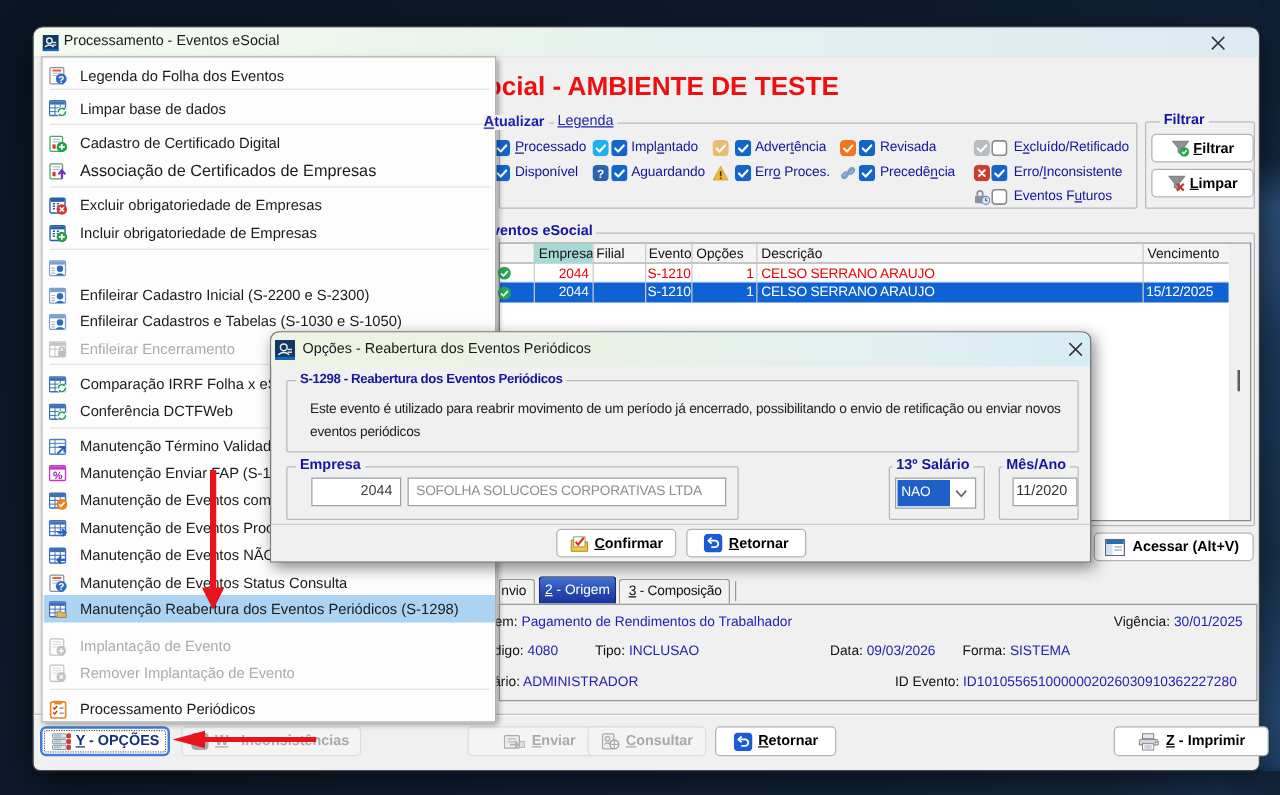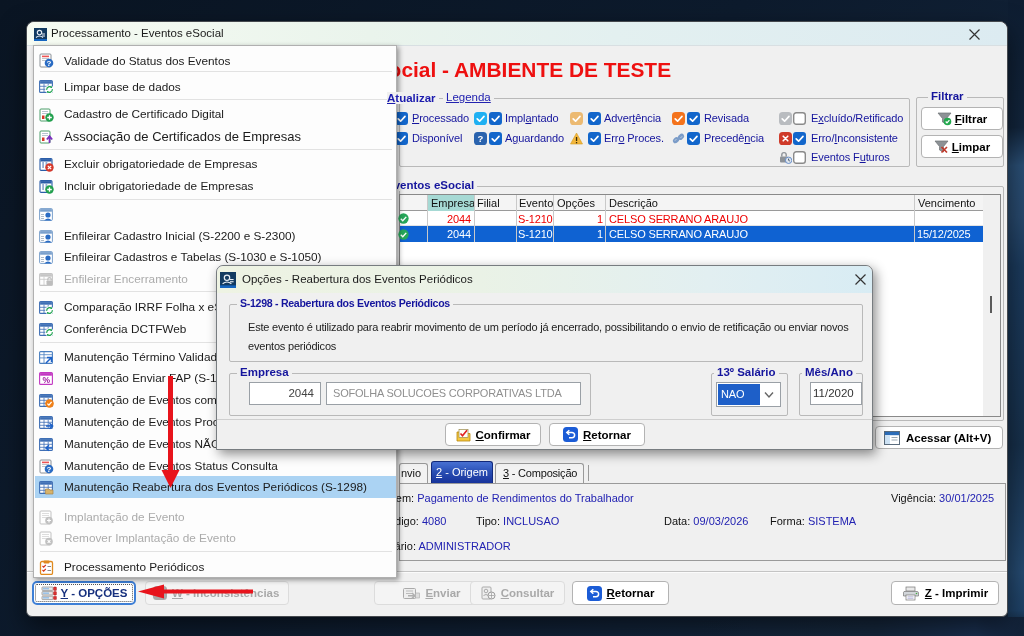--- a/index.html
+++ b/index.html
@@ -229,20 +229,21 @@
   <div class="abs" style="left:588px;top:465px;width:1px;height:16px;background:#9a9a9a"></div>
 
   <div class="abs" style="left:399px;top:483px;width:607px;height:78px;background:#f0f0f0;border:1px solid #9a9a9a"></div>
   <div class="abs nw" style="left:375px;top:492px;font-size:11px;color:#111">Origem: <span style="color:#2222b2">Pagamento de Rendimentos do Trabalhador</span></div>
   <div class="abs nw" style="left:891px;top:492px;font-size:11px;color:#111">Vigência: <span style="color:#2222b2">30/01/2025</span></div>
   <div class="abs nw" style="left:381px;top:515px;font-size:11px;color:#111">Código: <span style="color:#2222b2">4080</span></div>
   <div class="abs nw" style="left:476px;top:515px;font-size:11px;color:#111">Tipo: <span style="color:#2222b2">INCLUSAO</span></div>
   <div class="abs nw" style="left:664px;top:515px;font-size:11px;color:#111">Data: <span style="color:#2222b2">09/03/2026</span></div>
   <div class="abs nw" style="left:770px;top:515px;font-size:11px;color:#111">Forma: <span style="color:#2222b2">SISTEMA</span></div>
   <div class="abs nw" style="left:375px;top:540px;font-size:11px;color:#111">Usuário: <span style="color:#2222b2">ADMINISTRADOR</span></div>
+  <div class="abs nw" style="left:716px;top:540px;font-size:11px;color:#111">ID Evento: <span style="color:#2222b2">ID1010556510000002026030910362227280</span></div>
 
   <div class="abs" style="left:27px;top:571px;width:980px;height:1px;background:#c4c4c4"></div>
   <div class="abs" style="left:27px;top:572px;width:980px;height:1px;background:#fbfbfb"></div>
 
   <div class="btn" style="left:32px;top:581px;width:104px;height:24px;border:2px solid #3e7fd6;border-radius:5px">
       <span style="position:absolute;inset:1px;border:1px dotted #555;border-radius:2px"></span>
       <svg width="16" height="15" viewBox="0 0 16 15" style="margin-right:4px">
         <g>
           <rect x="1" y="1" width="11" height="3.4" rx=".6" fill="#e8e8e8" stroke="#888" stroke-width=".7"></rect>
           <rect x="2" y="1.8" width="6" height="1.6" fill="#9cc3e8"></rect>
@@ -284,21 +285,21 @@
       <span><u>C</u>onsultar</span>
     </div>
   <div class="btn" style="left:572px;top:581px;width:97px;height:24px">
       <svg width="15" height="15" viewBox="0 0 15 15" style="margin-right:5px">
         <rect width="15" height="15" rx="3.5" fill="#1b5cd6"></rect>
         <path d="M4.5 5.5 H9 a2.6 2.6 0 0 1 0 5.2 H6" fill="none" stroke="#fff" stroke-width="1.5"></path>
         <path d="M6.3 3.2 L3.8 5.5 L6.3 7.8" fill="none" stroke="#fff" stroke-width="1.5"></path>
       </svg>
       <span><u>R</u>etornar</span>
     </div>
-  <div class="btn" style="left:891px;top:581px;width:108px;height:24px">
+  <div class="btn" style="left:891px;top:581px;width:124px;height:24px">
       <svg width="18" height="15" viewBox="0 0 18 15" style="margin-right:5px">
         <rect x="4" y="1" width="9" height="4" fill="#e9e9e9" stroke="#777" stroke-width=".7"></rect>
         <path d="M2 5.5 H15 a1.5 1.5 0 0 1 1.5 1.5 V10 H1.5 V7 A1.5 1.5 0 0 1 2 5.5" fill="#d2d6da" stroke="#777" stroke-width=".7"></path>
         <rect x="4" y="9" width="9" height="5" fill="#fff" stroke="#777" stroke-width=".7"></rect>
         <path d="M5.5 10.8 H11.5 M5.5 12.3 H11.5" stroke="#99c" stroke-width=".7"></path>
         <circle cx="14.5" cy="7.5" r=".8" fill="#4a4"></circle>
       </svg>
       <span><u>Z</u> - Imprimir</span>
     </div>
 </div>
@@ -344,21 +345,21 @@
     <g id="mbld">
           <rect x="1" y="1.6" width="12" height="11.8" rx="1" fill="#fff" stroke="#2a5da8" stroke-width="1.1"></rect>
           <rect x="1.5" y="2.1" width="11" height="2.4" fill="#2a5da8"></rect>
           <path d="M3.2 6 H5 M6.5 6 H8.3 M3.2 8 H5 M6.5 8 H8.3 M3.2 10 H5 M6.5 10 H8.3" stroke="#2a5da8" stroke-width="1.1"></path>
         </g>
     <g id="sepg">
           <rect width="352" height="1" fill="#e2e2e2"></rect>
         </g>
   </defs>
     </svg>
-  <div class="abs nw" style="left:30px;top:8px;font-size:11.8px;color:#1b1b1b">Validade do Status dos Eventos</div>
+  <div class="abs nw" style="left:30px;top:8px;font-size:11.8px;color:#1b1b1b">Legenda do Folha dos Eventos</div>
   <svg class="abs" style="left:5px;top:7px" width="15" height="15" viewBox="0 0 15 15">
       <use href="#mdoc"></use>
       <circle cx="10" cy="10" r="4.3" fill="#2a6cc4"></circle>
       <text x="10" y="13" font-size="8" font-weight="bold" fill="#fff" text-anchor="middle">?</text>
     </svg>
   <div class="abs" style="left:6px;top:25px;width:352px;height:1px;background:#e2e2e2"></div>
   <div class="abs nw" style="left:30px;top:34px;font-size:11.8px;color:#1b1b1b">Limpar base de dados</div>
   <svg class="abs" style="left:5px;top:33px" width="15" height="15" viewBox="0 0 15 15">
       <use href="#mtbl"></use>
       <use href="#grefresh" x="6" y="6"></use>

